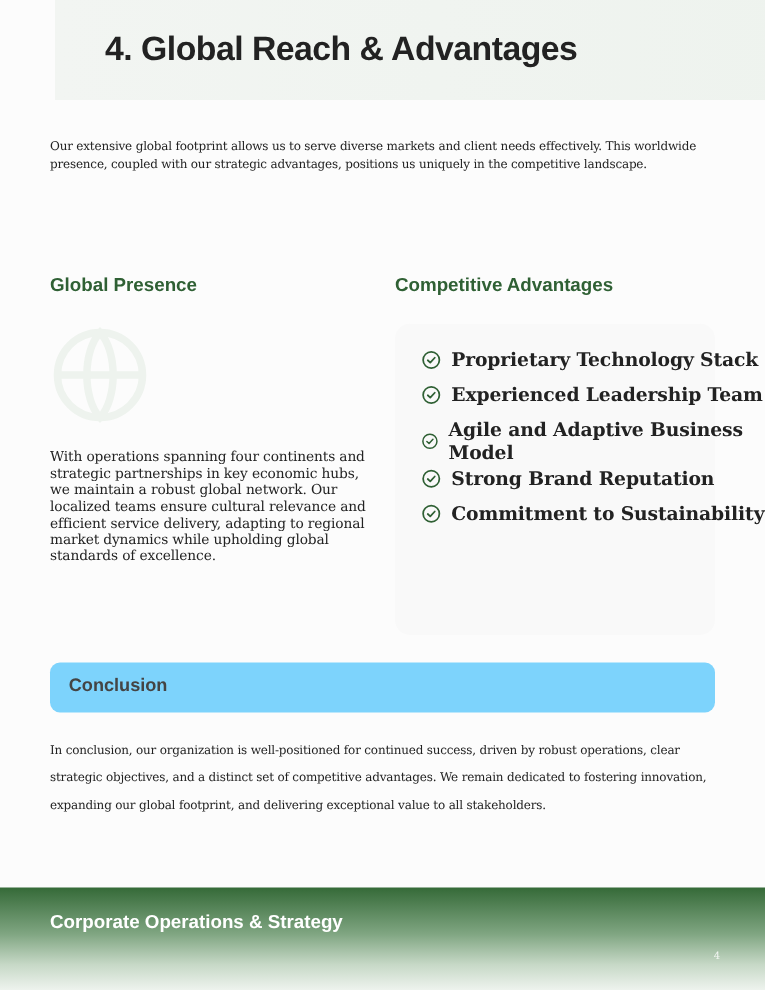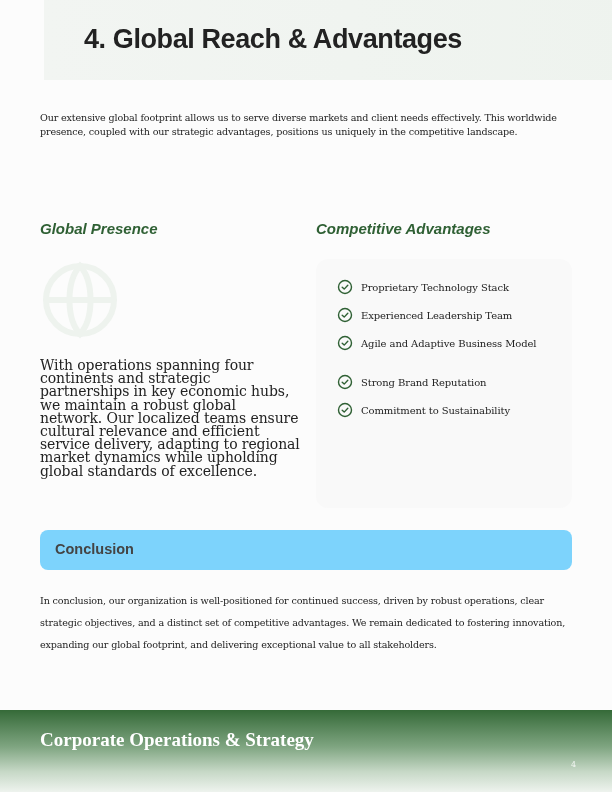--- a/index.html
+++ b/index.html
@@ -20,59 +20,59 @@
       font-family: "Liberation Sans", sans-serif;
       font-weight: 700; font-size: 27px; color: #222; letter-spacing: -0.4px;
     }
     .intro {
       position: absolute; left: 40px; top: 111px; width: 535px;
       font-size: 9.6px; line-height: 13.5px; color: #222; letter-spacing: -0.15px;
     }
     .section-title {
       position: absolute;
       font-family: "Liberation Sans", sans-serif;
-      font-weight: 700; font-size: 15px; color: #2f6034; font-style: italic;
+      font-weight: 700; font-size: 15px; color: #2f6034;
     }
     .globe {
       position: absolute; left: 41px; top: 261px; width: 78px; height: 78px;
     }
     .presence-text {
       position: absolute; left: 40px; top: 359px; width: 262px;
-      font-size: 14px; line-height: 13.2px; color: #222; letter-spacing: -0.1px;
+      font-size: 11px; line-height: 13.2px; color: #222; letter-spacing: -0.1px;
     }
     .adv-card {
       position: absolute; left: 316px; top: 259px; width: 256px; height: 249px;
       background: #f9f9f9; border-radius: 12px;
     }
     .adv-item {
       position: absolute; left: 337px; display: flex; align-items: center;
     }
     .adv-item .check { width: 16px; height: 16px; margin-right: 8px; }
-    .adv-item span.lbl { font-size: 10px; color: #222; letter-spacing: -0.1px; }
+    .adv-item span.lbl { font-size: 15px; color: #222; letter-spacing: -0.1px; font-weight: bold; }
     .conclusion-box {
       position: absolute; left: 40px; top: 530px; width: 532px; height: 40px;
       background: #7dd3fc; border-radius: 8px;
     }
     .conclusion-title {
       position: absolute; left: 15px; top: 11px;
       font-family: "Liberation Sans", sans-serif;
       font-weight: 700; font-size: 14.5px; color: #444;
     }
     .conclusion-text {
       position: absolute; left: 40px; top: 590px; width: 535px;
       font-size: 9.6px; line-height: 22px; color: #222; letter-spacing: -0.15px;
     }
     .footer {
       position: absolute; left: 0; top: 710px; width: 612px; height: 82px;
       background: linear-gradient(180deg, #356a38 0%, #7fa581 45%, #c6d8c6 75%, #eef3ee 100%);
     }
     .footer-title {
       position: absolute; left: 40px; top: 19px;
-      font-family: Liberation Serif, serif;
-      font-weight: 700; font-size: 19px; color: #ffffff;
+      font-family: Liberation Sans, sans-serif;
+      font-weight: 700; font-size: 15px; color: #ffffff;
     }
     .footer-contact {
       position: absolute; left: 40px; top: 40px;
       font-size: 9.3px; color: #f2f6f2; letter-spacing: -0.1px;
     }
     .page-num {
       position: absolute; left: 571px; top: 50px;
       font-size: 8px; color: #f2f6f2;
     }
   </style>

